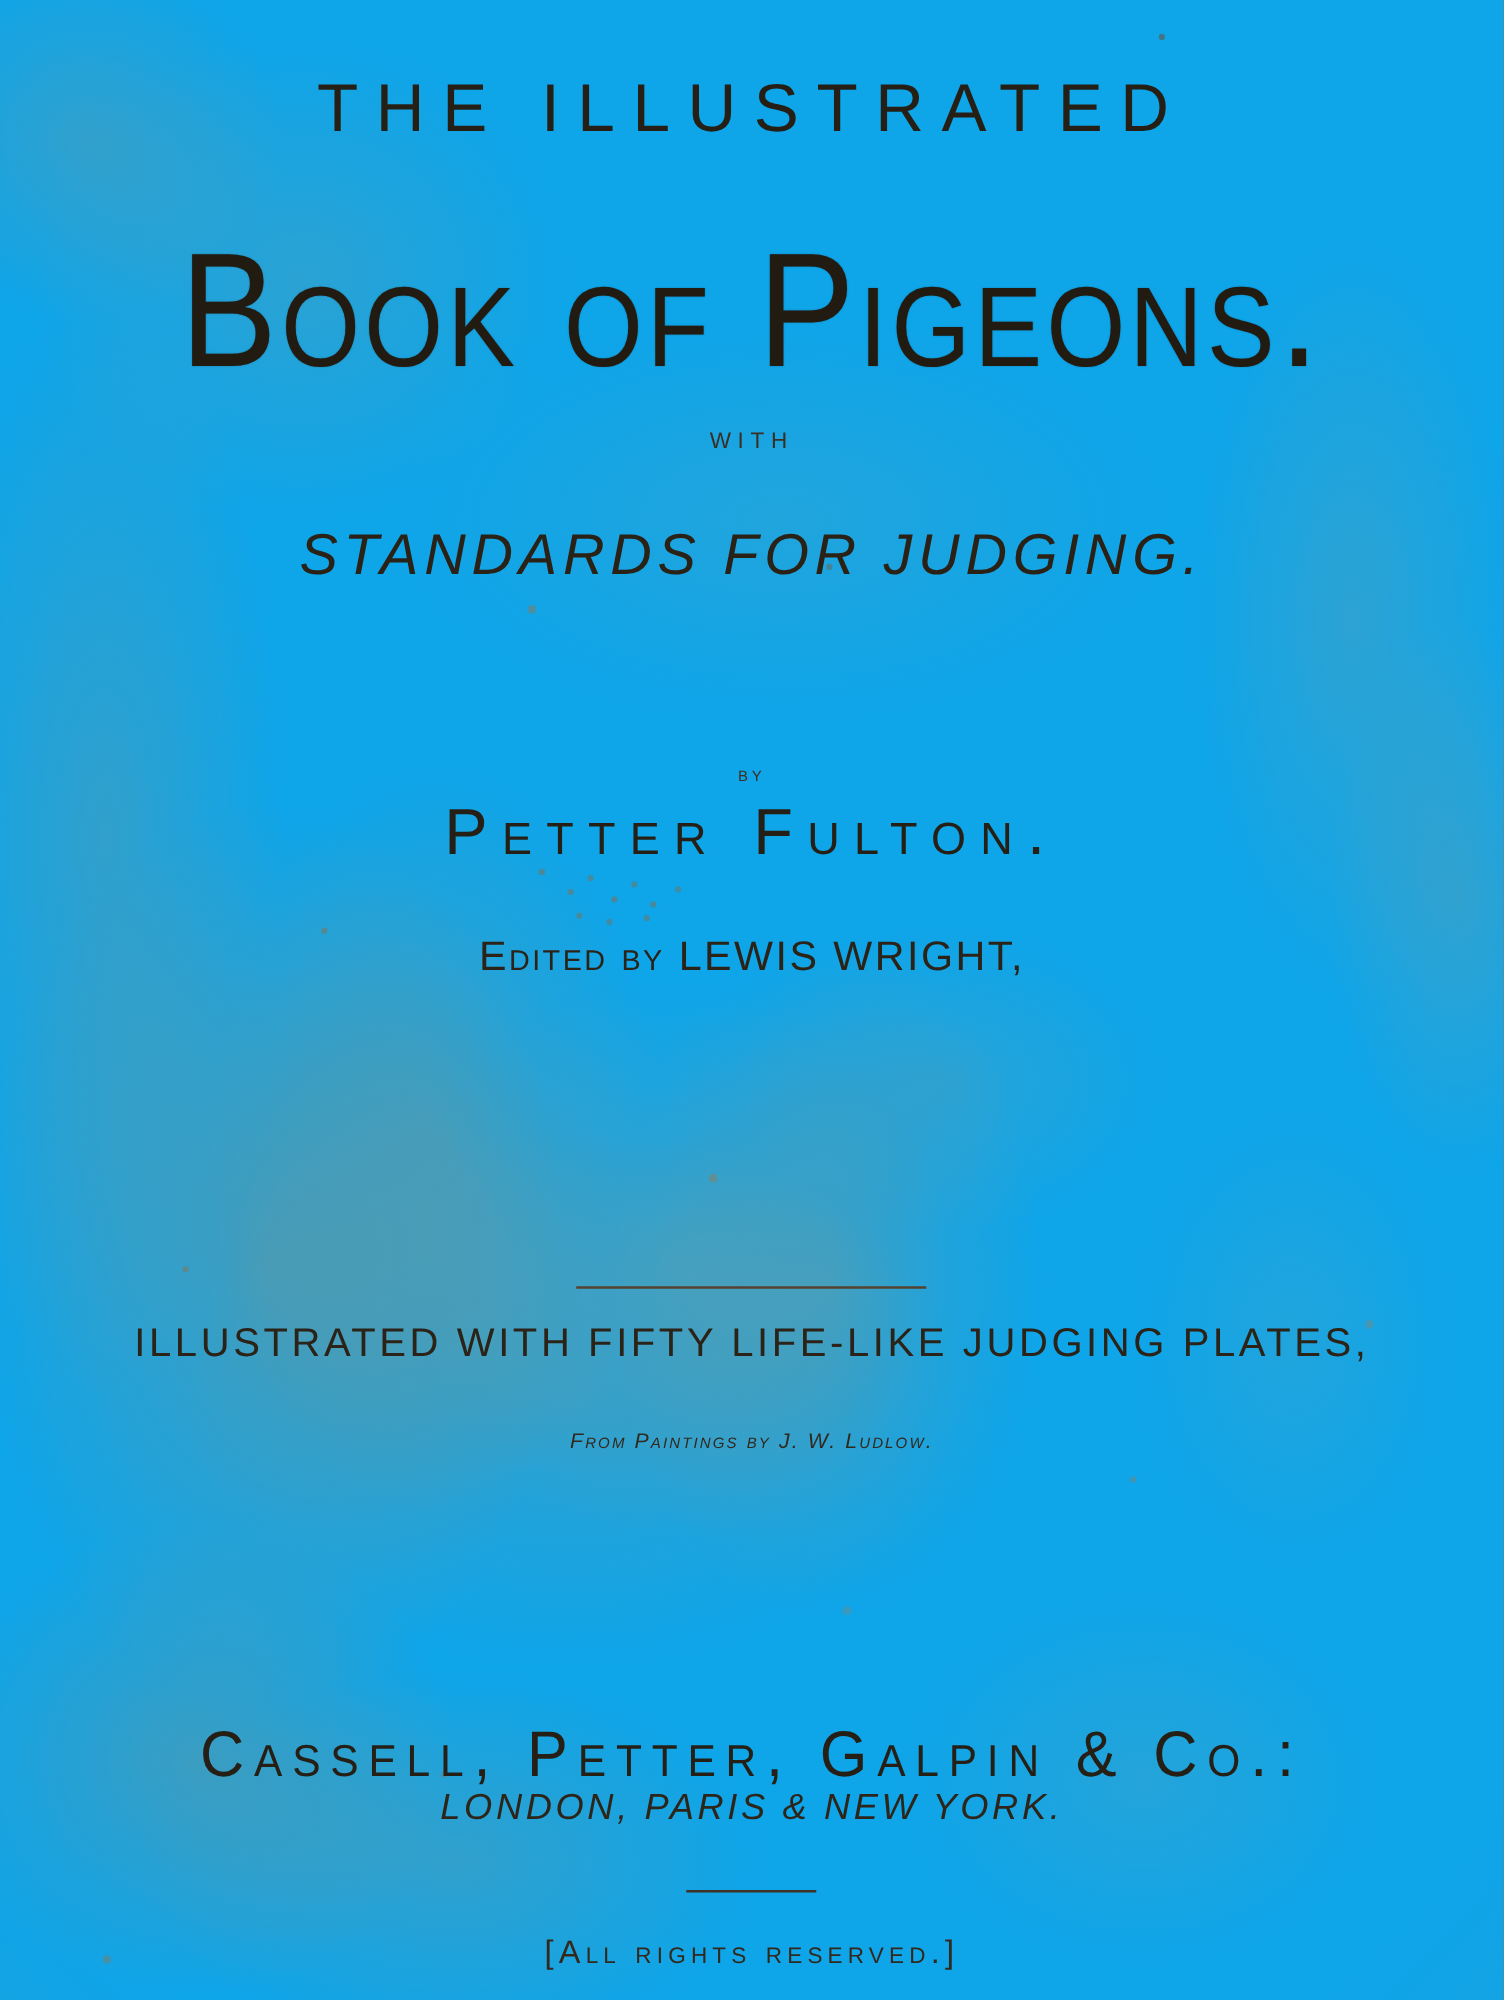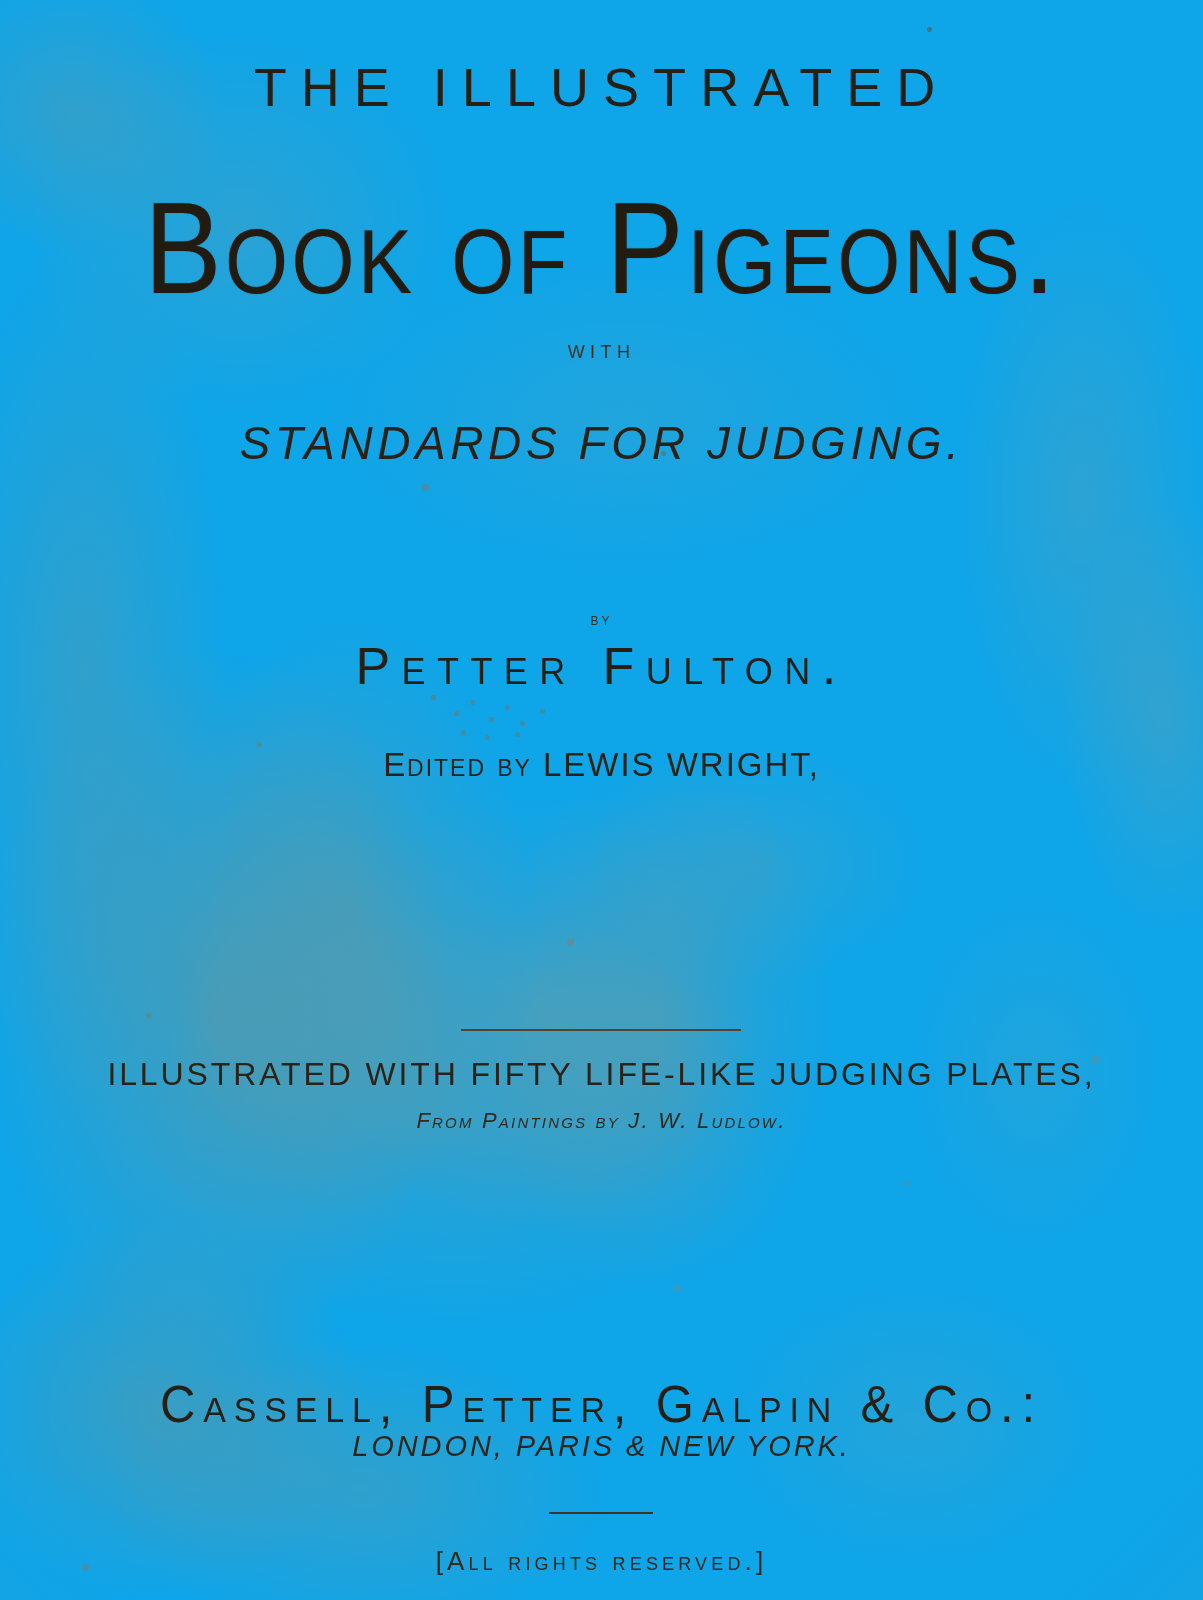--- a/index.html
+++ b/index.html
@@ -68,21 +68,21 @@
       color:#221b12;transform:scaleY(1.12);transform-origin:50% 50%;
       text-shadow:0 0 1px rgba(40,30,20,.5);}
   .with{top:343px;font-size:18px;letter-spacing:.30em;color:#3a2f22;}
   .subtitle{top:420px;font-size:46px;font-style:italic;letter-spacing:.10em;color:#2b2217;}
   .by{top:596px;font-size:12px;letter-spacing:.25em;color:#3a2f22;margin-top:19px;}
   .author{top:640px;font-size:52px;letter-spacing:.22em;font-variant:small-caps;color:#261f15;}
   .editor{top:748px;font-size:33px;letter-spacing:.06em;font-variant:small-caps;color:#2c2318;}
   .credits{top:801px;font-size:23px;font-style:italic;letter-spacing:.01em;color:#3a2f22;}
   .rule1{position:absolute;top:1029px;left:461px;width:280px;height:2px;background:#55432f;}
   .plates{top:1058px;font-size:32px;letter-spacing:.09em;color:#2c2318;}
-  .ludlow{top:1110px;font-size:22px;font-style:italic;font-variant:small-caps;letter-spacing:.10em;color:#32281c;}
+  .ludlow{top:1144px;font-size:17px;font-style:italic;font-variant:small-caps;letter-spacing:.10em;color:#32281c;}
   .publisher{top:1380px;font-size:49px;letter-spacing:.16em;font-variant:small-caps;color:#261f15;
              transform:scaleY(1.05);transform-origin:50% 50%;}
   .cities{top:1432px;font-size:29px;font-style:italic;letter-spacing:.10em;color:#2e251a;}
   .rule2{position:absolute;top:1512px;left:549px;width:104px;height:2px;background:#3f3226;}
   .rights{top:1548px;font-size:26px;letter-spacing:.16em;font-variant:small-caps;color:#32281c;}
 </style>
 </head>
 <body>
 
 <div class="page">

